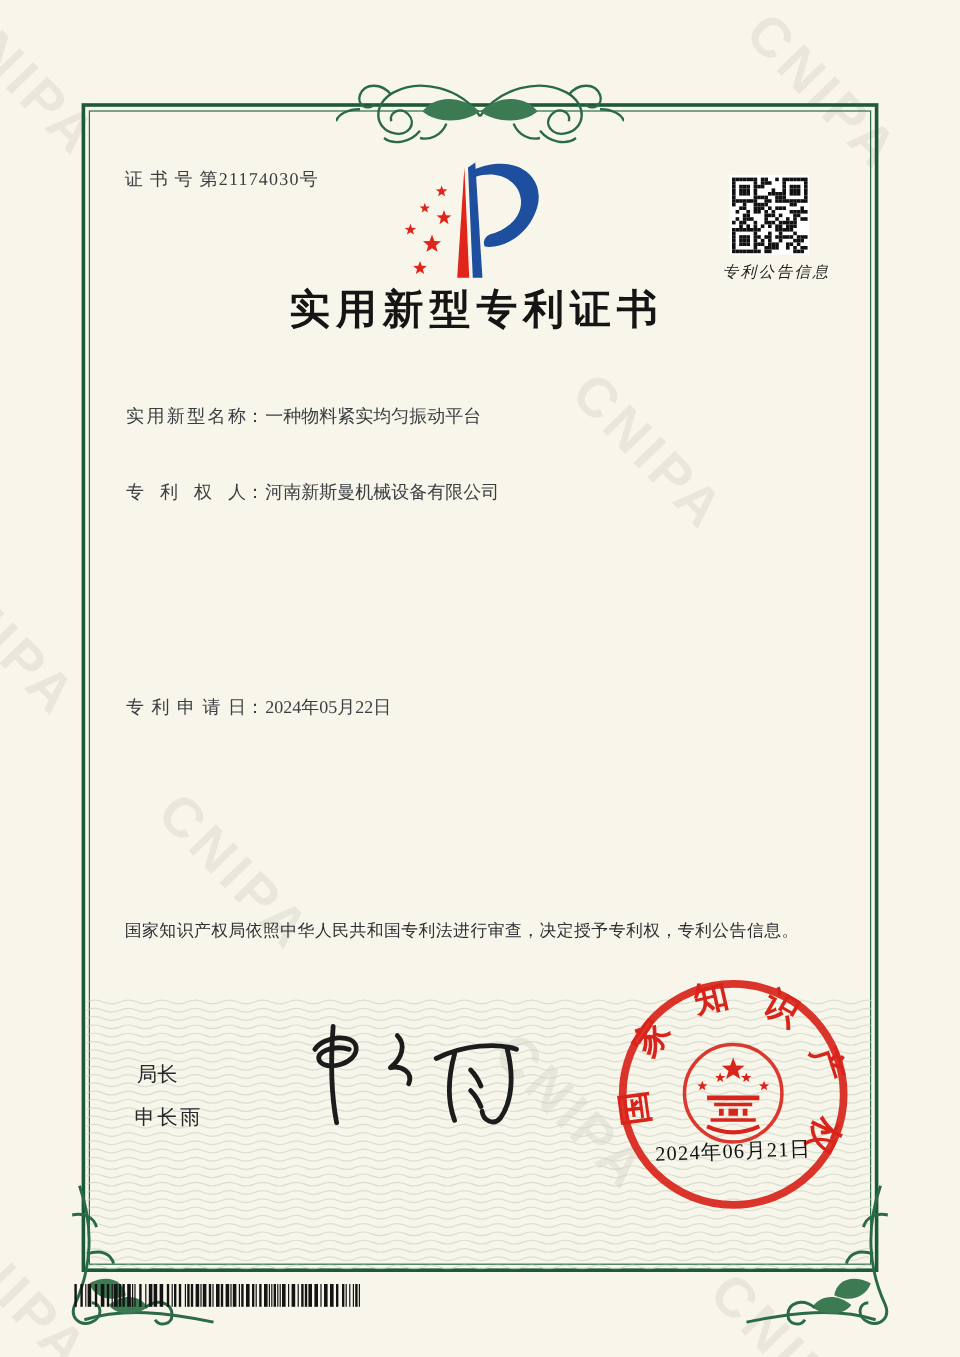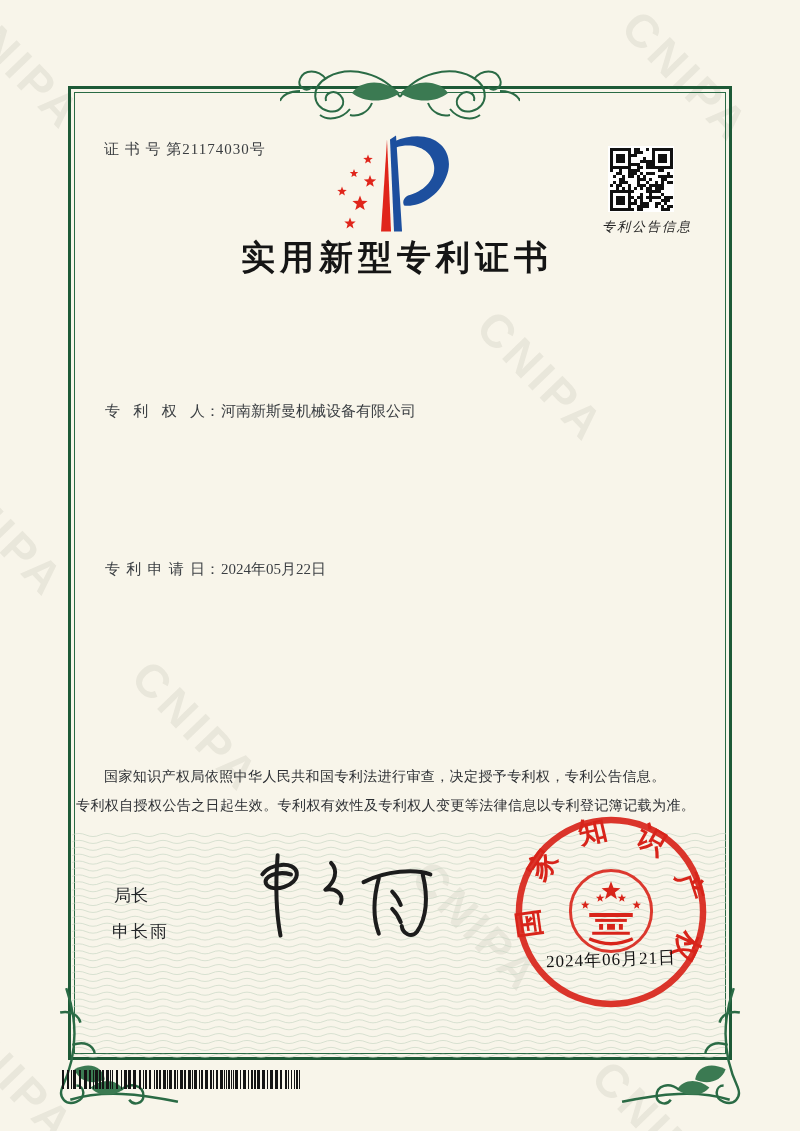--- a/index.html
+++ b/index.html
@@ -398,30 +398,32 @@
         <div class="qr-cell" style="left: 31.5px; top: 61.5px; width: 3px; height: 3px;"></div>
         <div class="qr-cell" style="left: 52.5px; top: 61.5px; width: 3px; height: 3px;"></div>
         <div class="qr-cell" style="left: 55.5px; top: 61.5px; width: 3px; height: 3px;"></div>
         <div class="qr-cell" style="left: 58.5px; top: 61.5px; width: 3px; height: 3px;"></div>
       </div>
   </div>
   <div class="qr-caption">专利公告信息</div>
 
   <div class="title">实用新型专利证书</div>
 
+  <div class="frow" style="top:337px;">
+    <span class="flabel">实用新型名称</span><span class="colon">：</span><span class="fvalue">一种物料紧实均匀振动平台</span>
+  </div>
   <div class="frow" style="top:400px;">
     <span class="flabel">专利权人</span><span class="colon">：</span><span class="fvalue">河南新斯曼机械设备有限公司</span>
   </div>
-  <div class="frow" style="top:558px;">
+  <div class="frow" style="top:579px;">
     <span class="flabel">专利申请日</span><span class="colon">：</span><span class="fvalue">2024年05月22日</span>
   </div>
 
   <div class="statement">
     <div class="l1">国家知识产权局依照中华人民共和国专利法进行审查，决定授予专利权，专利公告信息。</div>
-    <div class="l2">专利权自授权公告之日起生效。专利权有效性及专利权人变更等法律信息以专利登记簿记载为准。</div>
   </div>
 
   <div class="signer-title">局长</div>
   <div class="signer-name">申长雨</div>
   <svg class="sig-svg" viewBox="0 0 220 110">
     <g fill="none" stroke="#1c1c1c" stroke-width="4.2" stroke-linecap="round" stroke-linejoin="round">
       <path d="M52,14 C50,40 50,72 55,98"></path>
       <path d="M36,34 C44,22 70,20 72,32 C74,46 46,54 40,44 C36,36 52,30 66,34"></path>
       <path d="M108,22 C116,30 112,42 102,50 C112,48 122,54 118,64"></path>
       <path d="M142,42 C166,30 196,28 212,34"></path>

